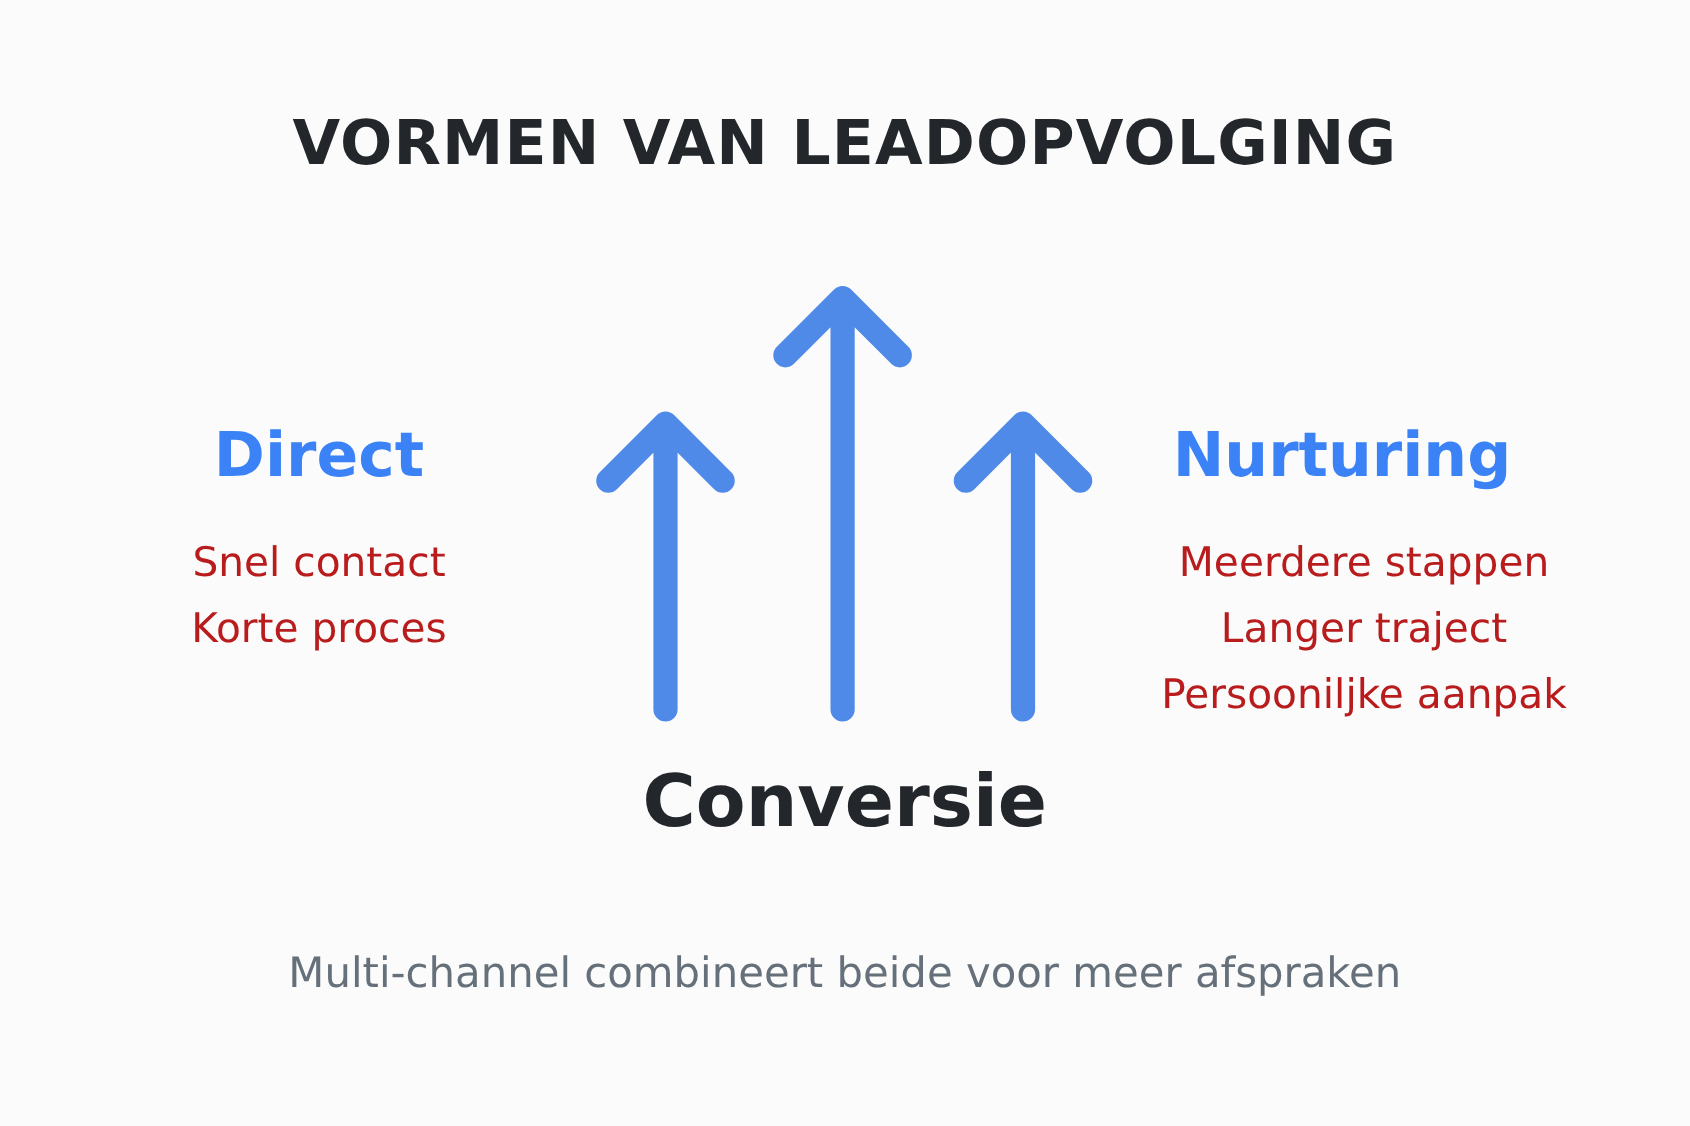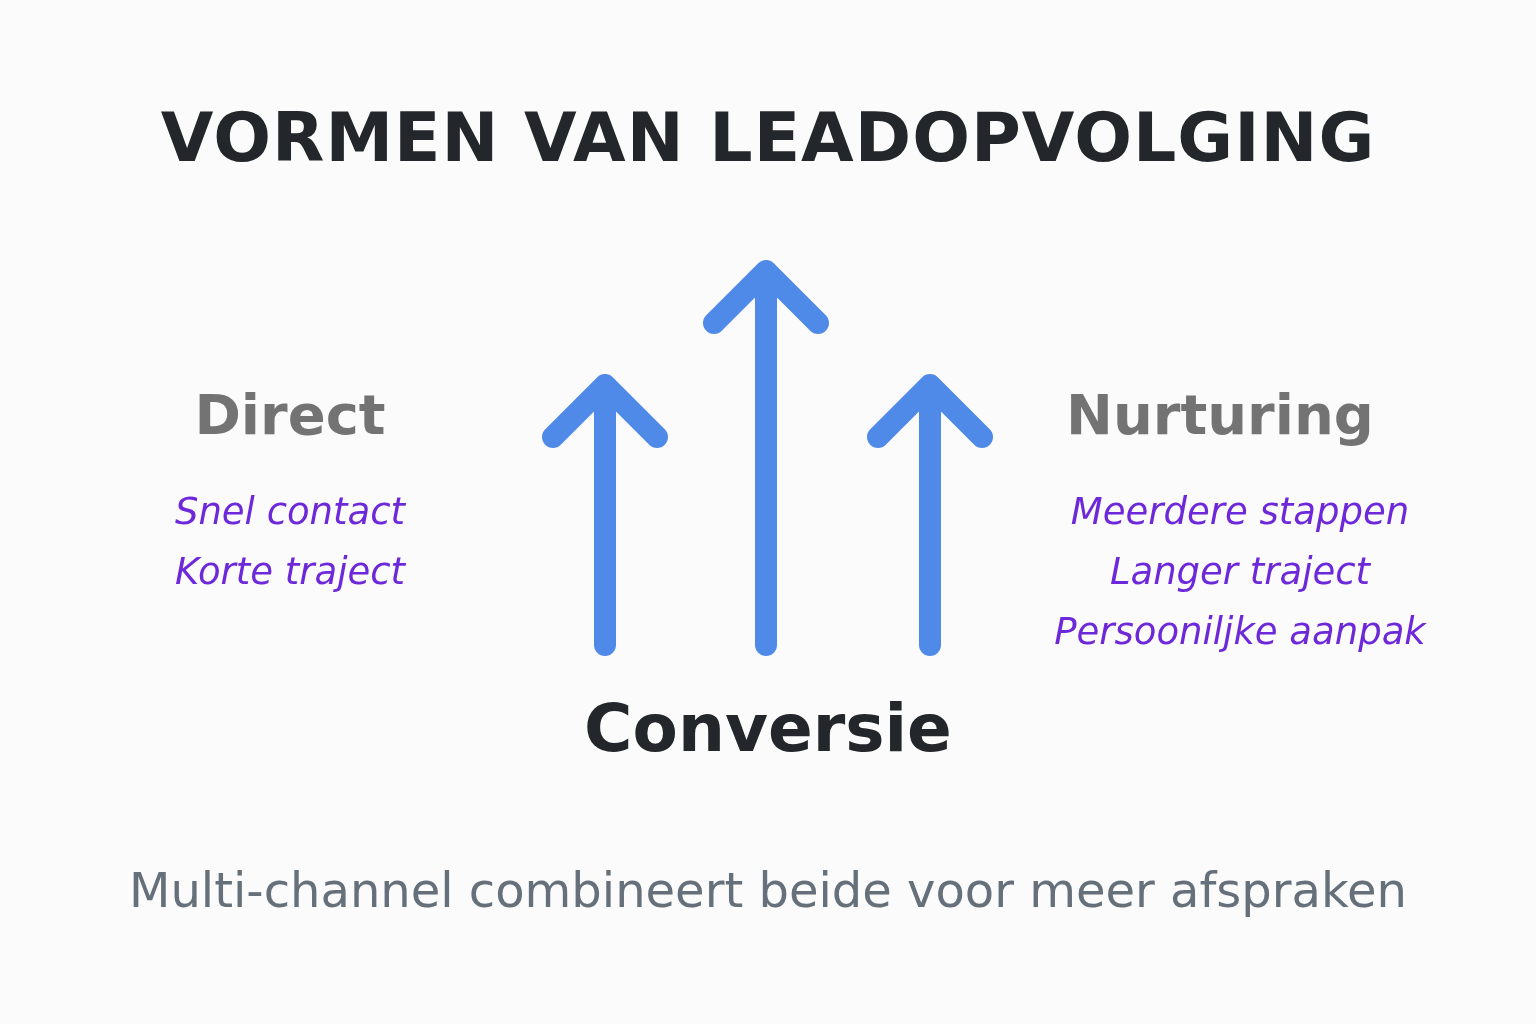--- a/index.html
+++ b/index.html
@@ -2,51 +2,51 @@
 <html><head>
 <meta charset="utf-8">
 <style>
   html, body { margin:0; padding:0; }
   body {
     width:1536px; height:1024px; background:#fbfbfb; position:relative; overflow:hidden;
     font-family:"DejaVu Sans", "Liberation Sans", sans-serif; color:#23272b;
   }
   .title {
     position:absolute; left:0; width:1536px; top:98px; text-align:center;
-    font-size:68px; font-weight:bold; letter-spacing:1px; color:#23272b;
+    font-size:56px; font-weight:bold; letter-spacing:1px; color:#23272b;
     font-family:"DejaVu Sans", sans-serif;
   }
   .col-title {
-    position:absolute; font-size:56px; font-weight:bold; text-align:center; color:#737373;
+    position:absolute; font-size:56px; font-weight:bold; text-align:center; color:#3b82f6;
   }
   .col-items { position:absolute; text-align:center; }
-  .col-items div { font-size:37px; line-height:60px; color:#6d28d9;font-style:italic; }
+  .col-items div { font-size:37px; line-height:60px; color:#b91c1c; }
   #left-title { left:90px; width:400px; top:382px; }
   #left-items { left:90px; width:400px; top:482px; }
   #right-title { left:1020px; width:400px; top:382px; }
   #right-items { left:1020px; width:440px; top:482px;text-align:center; }
   .conv {
     position:absolute; left:0; width:1536px; top:690px; text-align:center;
     font-size:66px; font-weight:bold; color:#23272b;
   }
   .footer {
     position:absolute; left:0; width:1536px; top:862px; text-align:center;
-    font-size:48px; color:#66707a;
+    font-size:38px; color:#66707a;
   }
   svg.arrows { position:absolute; left:0; top:0; }
 </style>
 </head>
 <body>
 
 <div class="title">VORMEN VAN LEADOPVOLGING</div>
 
 <div class="col-title" id="left-title">Direct</div>
 <div class="col-items" id="left-items">
   <div>Snel contact</div>
-  <div>Korte traject</div>
+  <div>Korte proces</div>
 </div>
 
 <div class="col-title" id="right-title">Nurturing</div>
 <div class="col-items" id="right-items">
   <div>Meerdere stappen</div>
   <div>Langer traject</div>
   <div>Persooniljke aanpak</div>
 </div>
 
 <svg class="arrows" width="1536" height="1024">

